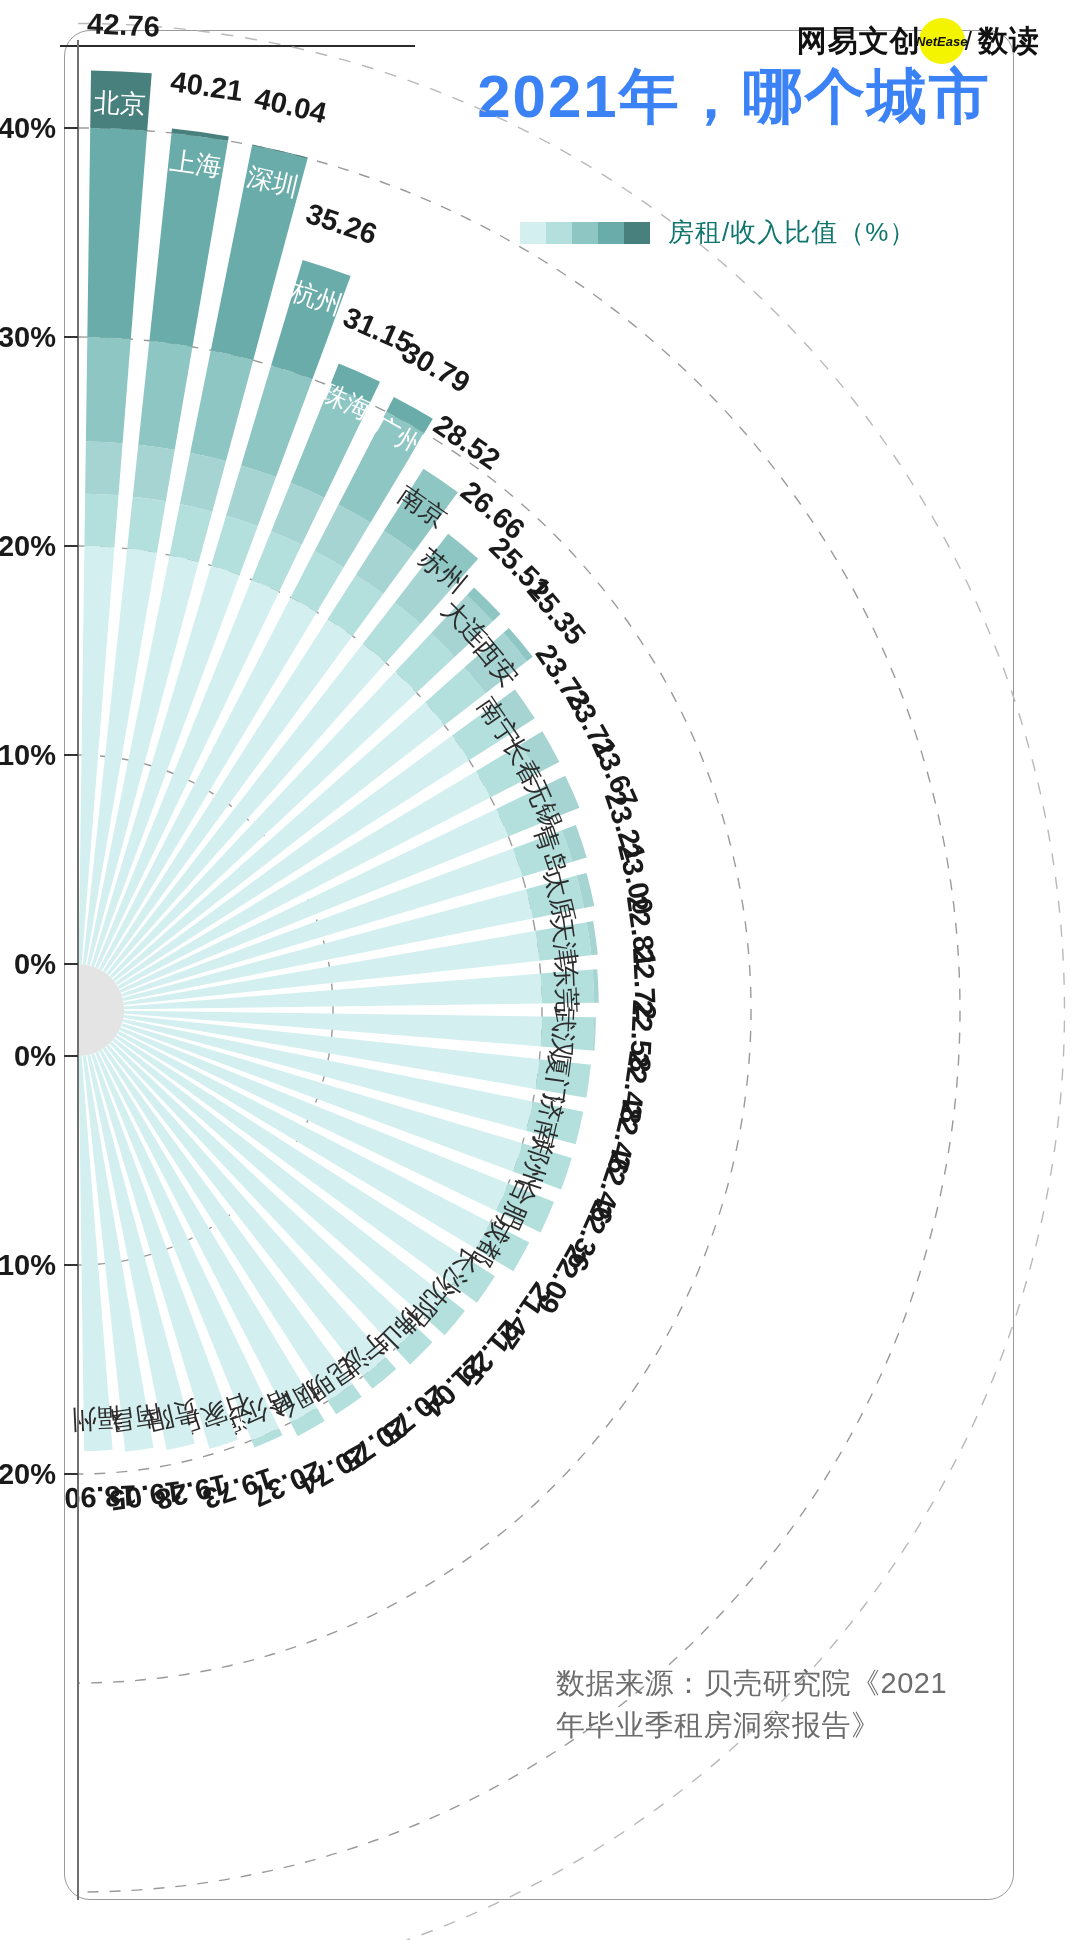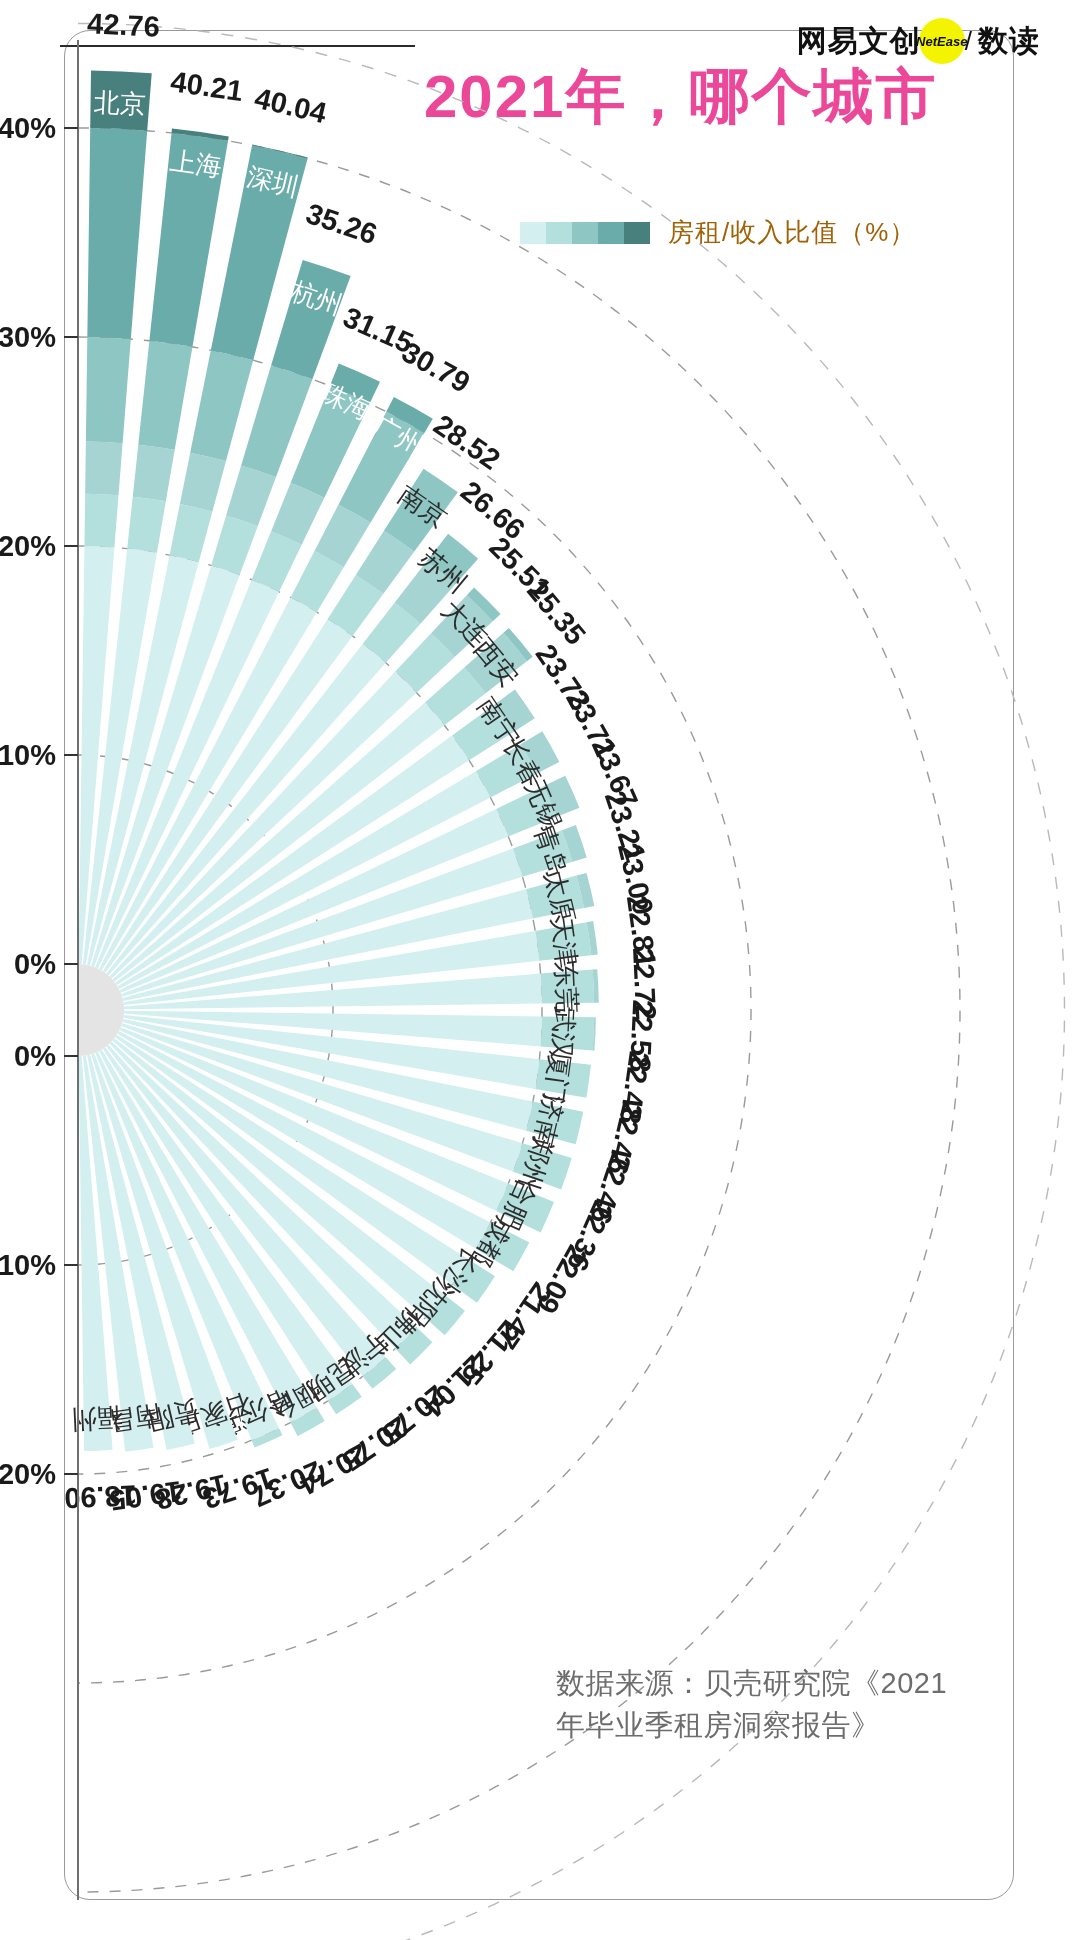--- a/index.html
+++ b/index.html
@@ -8,37 +8,37 @@
 
   
   #header-rule{position:absolute;left:60px;top:45px;width:355px;height:2px;background:#2b2b2b;}
   #brand{position:absolute;right:40px;top:18px;display:flex;align-items:center;gap:4px;}
   #brand .cn{font-size:30px;font-weight:700;color:#111;letter-spacing:1px;}
   #brand .dot{position:relative;width:46px;height:46px;border-radius:50%;background:#f5f400;
                display:flex;align-items:center;justify-content:center;margin:0 -6px;}
   #brand .dot span{font-size:13px;font-style:italic;font-weight:700;color:#111;z-index:2;}
   #brand .slash{font-size:26px;color:#111;font-weight:400;margin:0 2px;}
 
-  #title{position:absolute;right:36px;top:62px;width:620px;text-align:left;
-         font-size:60px;line-height:1.18;font-weight:700;color:#ec4899;letter-spacing:2px;}
+  #title{position:absolute;right:36px;top:62px;width:620px;text-align:center;
+         font-size:60px;line-height:1.18;font-weight:700;color:#3b82f6;letter-spacing:2px;}
   #title div{white-space:nowrap;}
 
   
   #card{position:absolute;left:64px;top:30px;width:950px;height:1870px;
         border:1.6px solid #9a9a9a;border-radius:26px;box-sizing:border-box;
         pointer-events:none;}
 
   
   #chart-svg{position:absolute;left:0;top:0;width:1080px;height:1940px;}
 
   
   #legend{position:absolute;left:520px;top:215px;display:flex;align-items:center;gap:18px;}
   #legend .swatches{display:flex;}
   #legend .swatches i{display:block;width:26px;height:22px;}
-  #legend .lab{font-size:26px;color:#a16207;letter-spacing:1px;}
+  #legend .lab{font-size:26px;color:#0f766e;letter-spacing:1px;}
 
   
   #notes{position:absolute;left:556px;top:1662px;width:400px;color:#6d6d6d;
          font-size:29px;line-height:1.45;letter-spacing:0.5px;}
   #notes p{margin:0 0 10px 0;}
 
   
   .axis-tick{position:absolute;font-size:29px;font-weight:700;color:#1a1a1a;
              transform:translate(-100%,-50%);white-space:nowrap;}
 </style>

